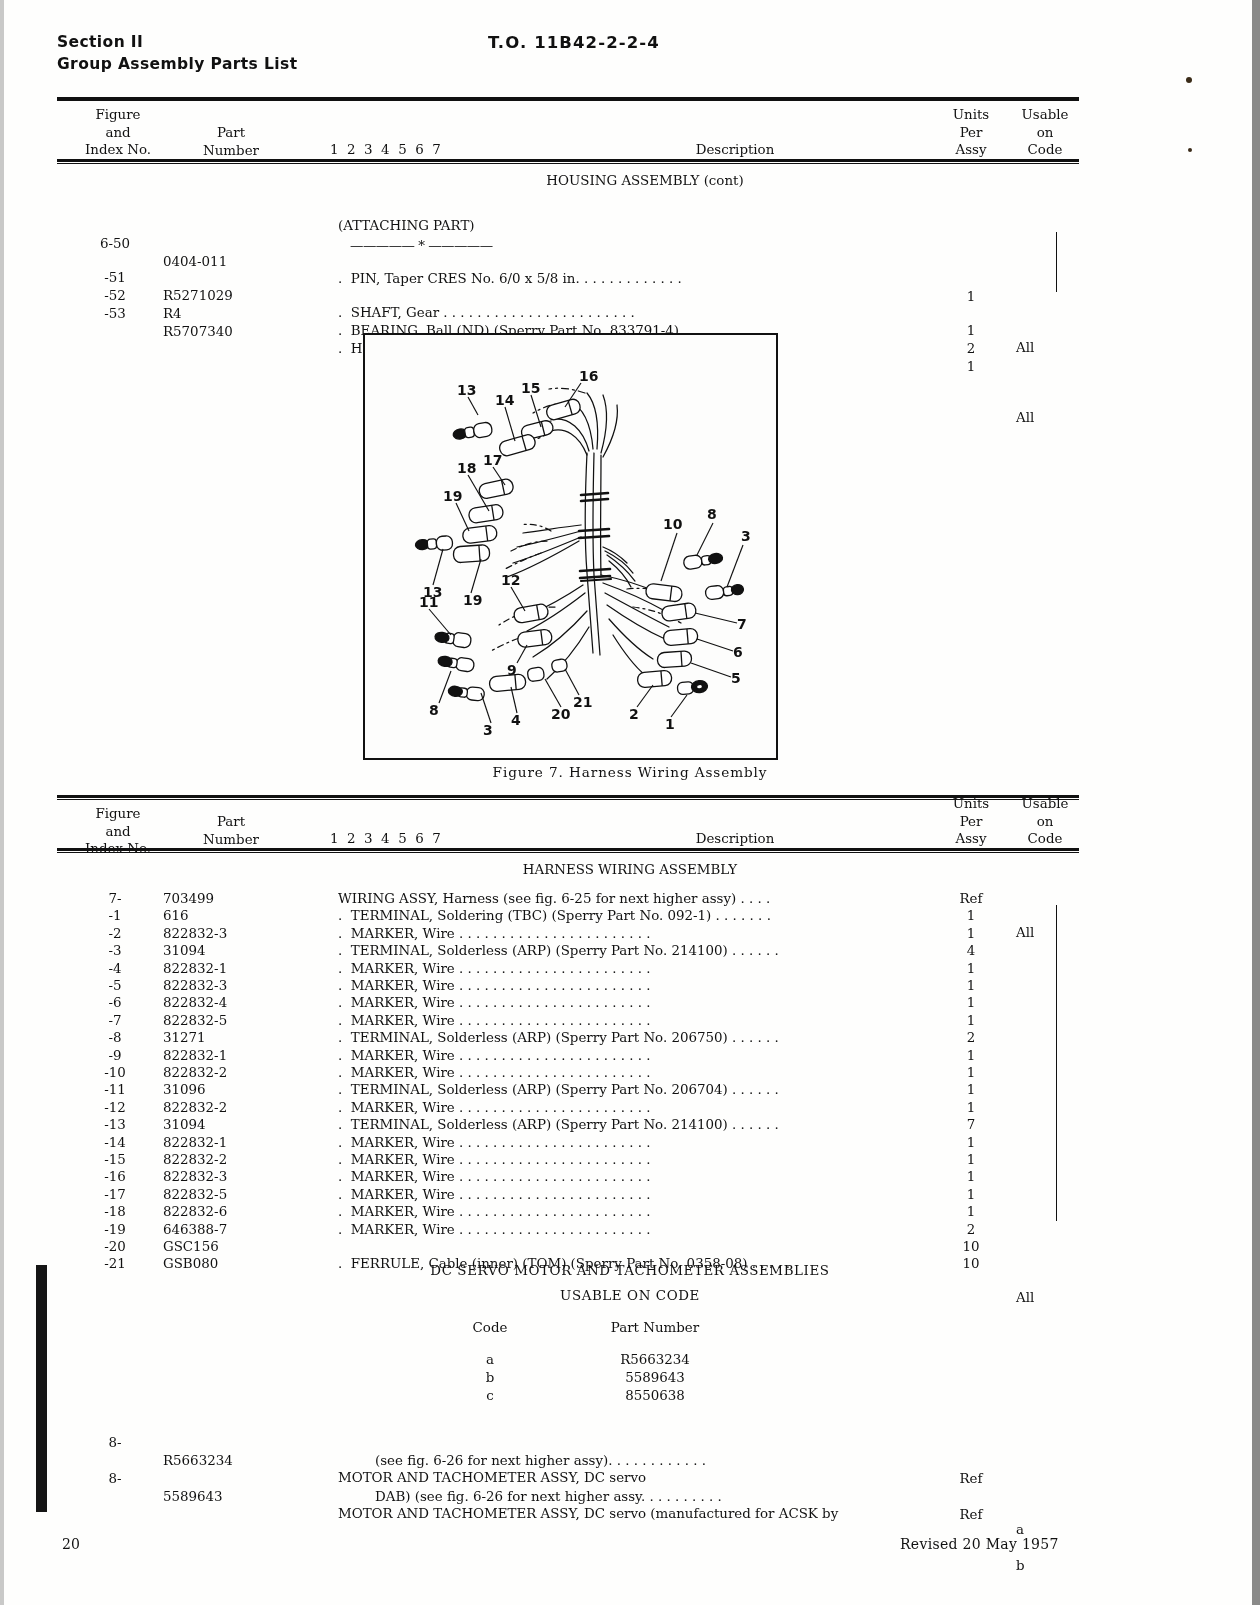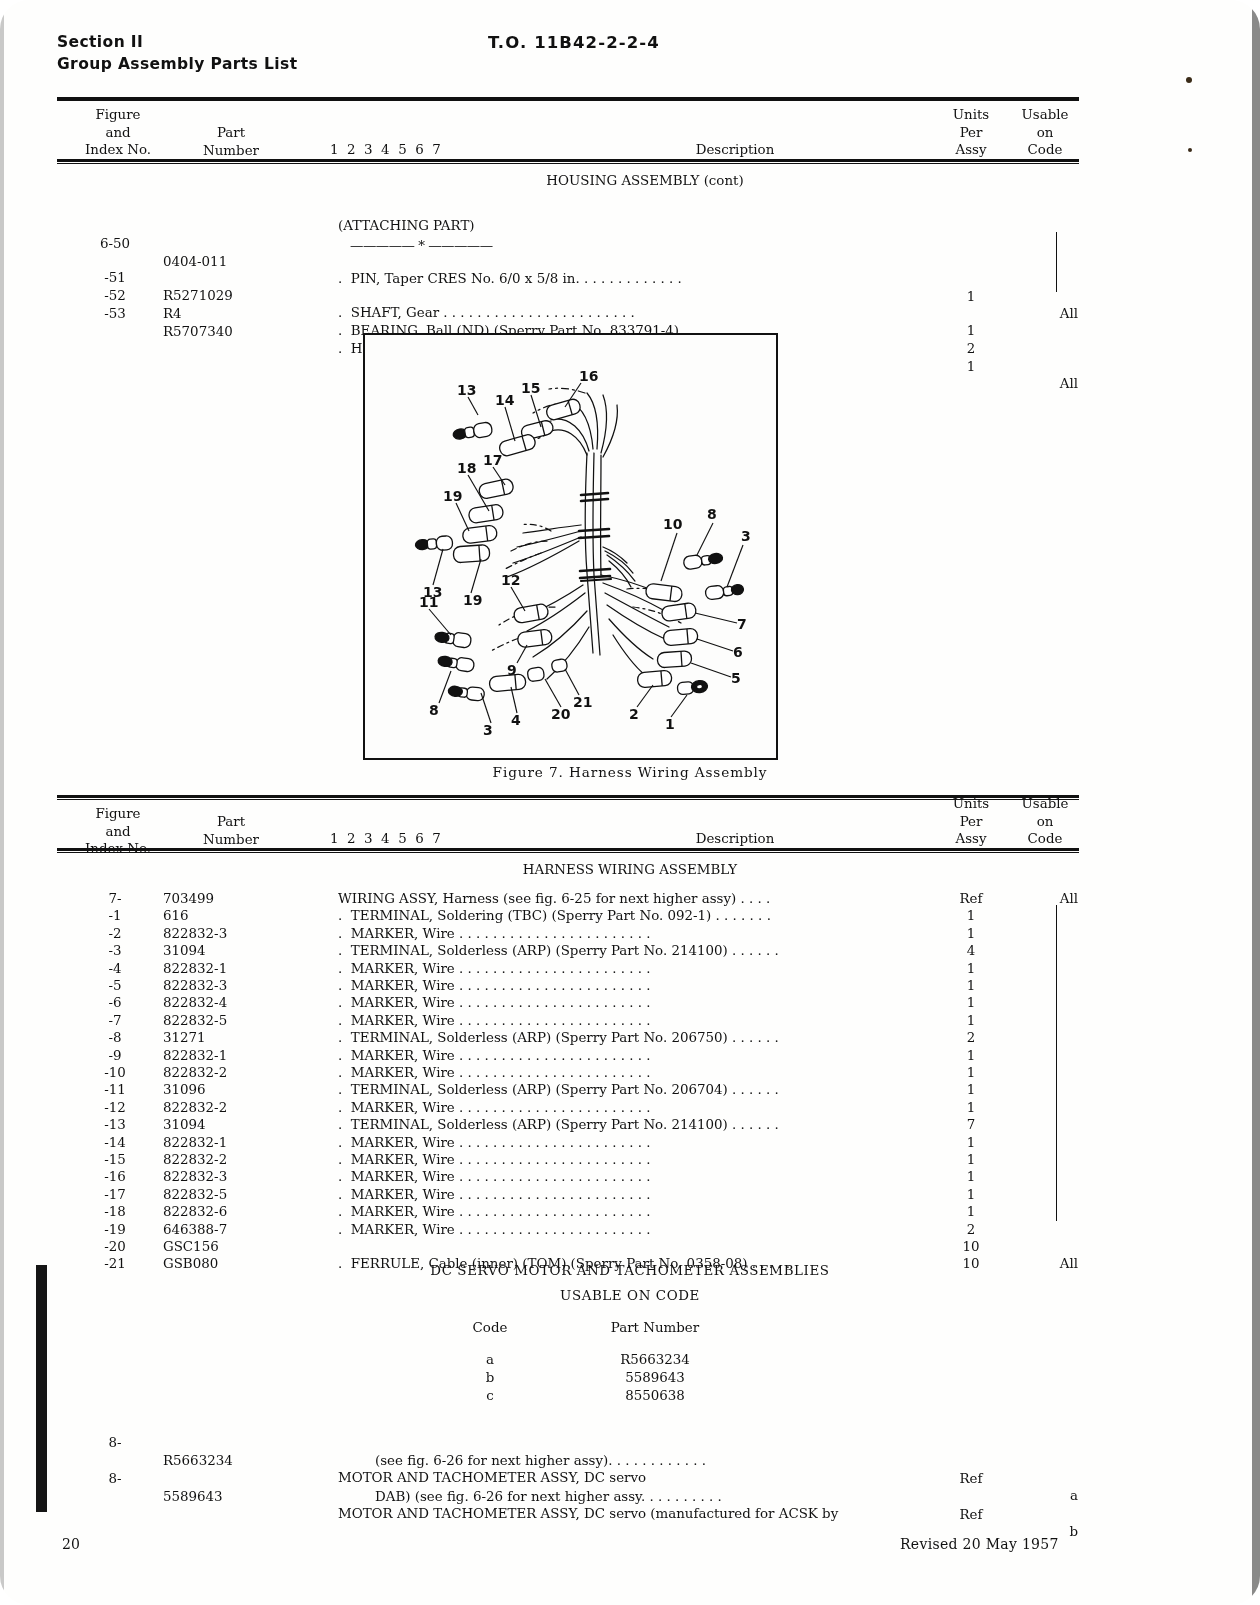--- a/index.html
+++ b/index.html
@@ -10,21 +10,20 @@
   body {
     font-family: "DejaVu Serif", serif;
     color: #111111;
   }
   #page {
     position: relative;
     width: 1260px;
     height: 1605px;
     background: #fefefd;
     overflow: hidden;
-    border-radius: 29px;
   }
 
   
   .hdr-left {
     position: absolute;
     left: 57px;
     top: 31px;
     font-family: "DejaVu Sans", sans-serif;
     font-weight: bold;
     font-size: 15.5px;
@@ -89,21 +88,22 @@
   .c-units {
     position: absolute;
     left: 940px;
     width: 62px;
     text-align: center;
   }
   .c-code {
     position: absolute;
     left: 1016px;
     width: 62px;
-    text-align: right;
+    text-align: left;
+    margin-top: 34px;
   }
 
   .centered-title {
     position: absolute;
     width: 1260px;
     left: 0;
     text-align: center;
     font-size: 13.4px;
     white-space: pre;
   }

